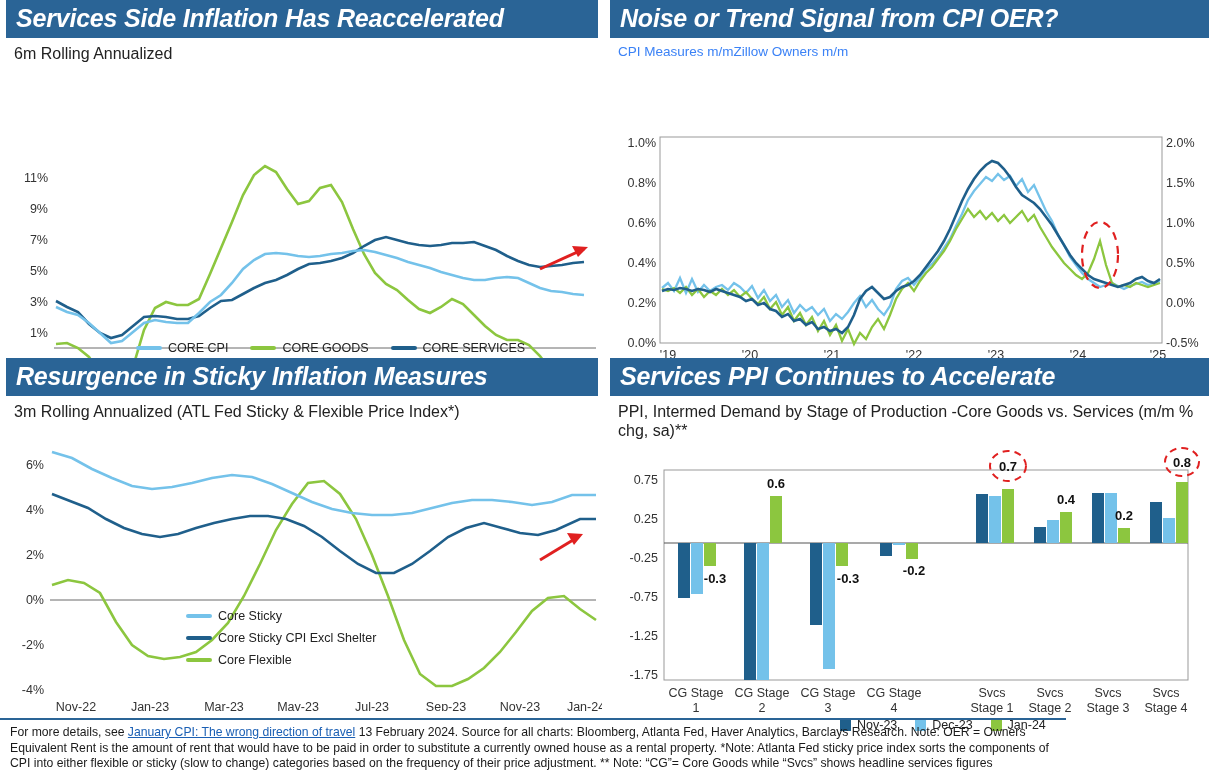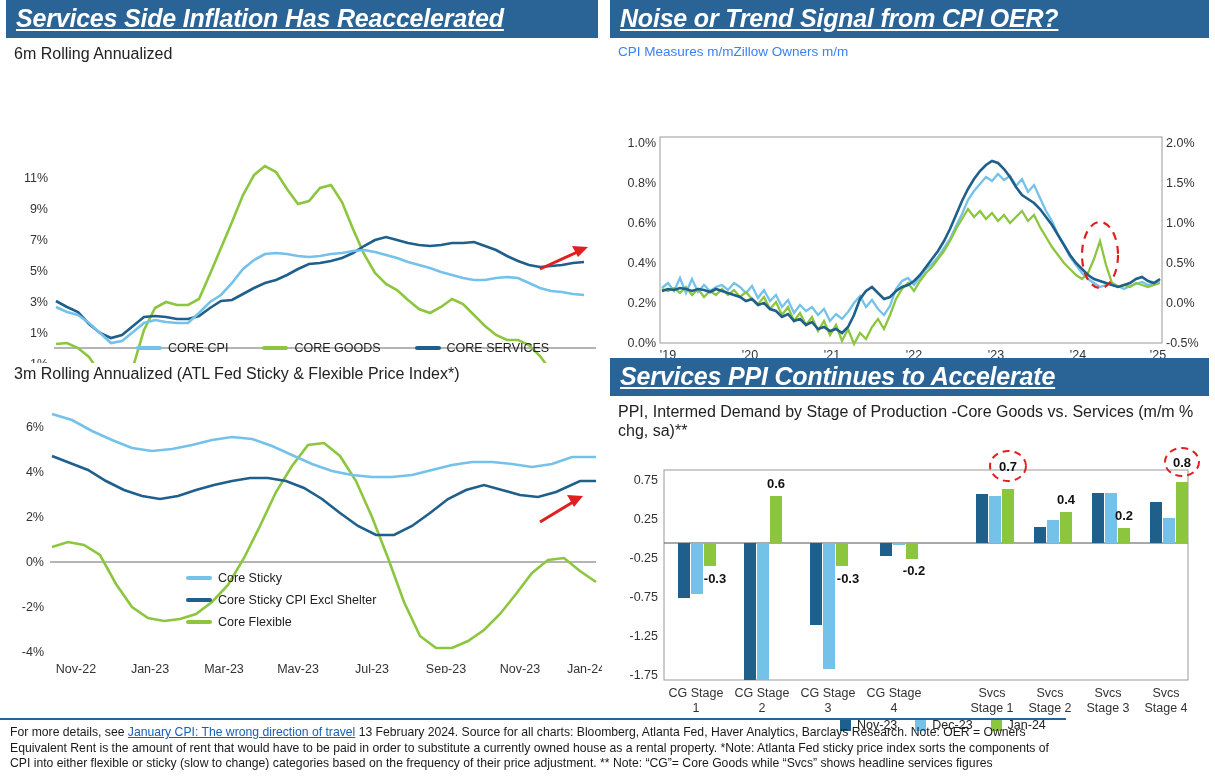--- a/index.html
+++ b/index.html
@@ -20,21 +20,20 @@
   .panel { position:relative; padding:0 6px; }
   .panel-title {
     background:#2a6496;
     color:#ffffff;
     font-size:25px;
     font-weight:bold;
     font-style:italic;
     padding:5px 10px 6px 10px;
     letter-spacing:-0.2px;
     line-height:1.08;
-    text-decoration:underline;
   }
   .subtitle {
     font-size:16px;
     color:#222;
     padding:6px 2px 0 8px;
     line-height:1.2;
   }
   .subtitle-row {
     display:flex; justify-content:flex-start;
     font-size:13.5px; color:#3b82f6;
@@ -101,21 +100,21 @@
           <text class="axlabel" x="116" y="338" text-anchor="middle">Jul-20</text>
           <text class="axlabel" x="182" y="338" text-anchor="middle">Jan-21</text>
           <text class="axlabel" x="248" y="338" text-anchor="middle">Jul-21</text>
           <text class="axlabel" x="314" y="338" text-anchor="middle">Jan-22</text>
           <text class="axlabel" x="380" y="338" text-anchor="middle">Jul-22</text>
           <text class="axlabel" x="446" y="338" text-anchor="middle">Jan-23</text>
           <text class="axlabel" x="512" y="338" text-anchor="middle">Jul-23</text>
           <text class="axlabel" x="578" y="338" text-anchor="middle">Jan-24</text>
         </g>
       </svg>
-      <div style="position:absolute; left:130px; top:278px; display:flex; gap:34px;">
+      <div style="position:absolute; left:130px; top:278px; display:flex; gap:22px;">
         <div class="legend">
           <span class="swatch" style="background:#74c2ea"></span>
           <span>CORE CPI</span>
         </div>
         <div class="legend">
           <span class="swatch" style="background:#8cc63f"></span>
           <span>CORE GOODS</span>
         </div>
         <div class="legend">
           <span class="swatch" style="background:#1f5f8b"></span>
@@ -179,20 +178,21 @@
         </div>
         <div class="legend">
           <span class="swatch" style="background:#1f5f8b"></span>
           <span>Zillow Observed Rent Index, m/m 13m advanced</span>
         </div>
       </div>
     </div>
   </div>
 
   <div class="panel">
+    <div class="panel-title">Resurgence in Sticky Inflation Measures</div>
     <div class="subtitle">3m Rolling Annualized (ATL Fed Sticky &amp; Flexible Price Index*)</div>
     <div class="plot">
       <svg width="596" height="290" viewBox="0 0 596 290">
         <g>
           <text class="axlabel" x="38" y="48" text-anchor="end">6%</text>
           <text class="axlabel" x="38" y="93" text-anchor="end">4%</text>
           <text class="axlabel" x="38" y="138" text-anchor="end">2%</text>
           <text class="axlabel" x="38" y="183" text-anchor="end">0%</text>
           <text class="axlabel" x="38" y="228" text-anchor="end">-2%</text>
           <text class="axlabel" x="38" y="273" text-anchor="end">-4%</text>

